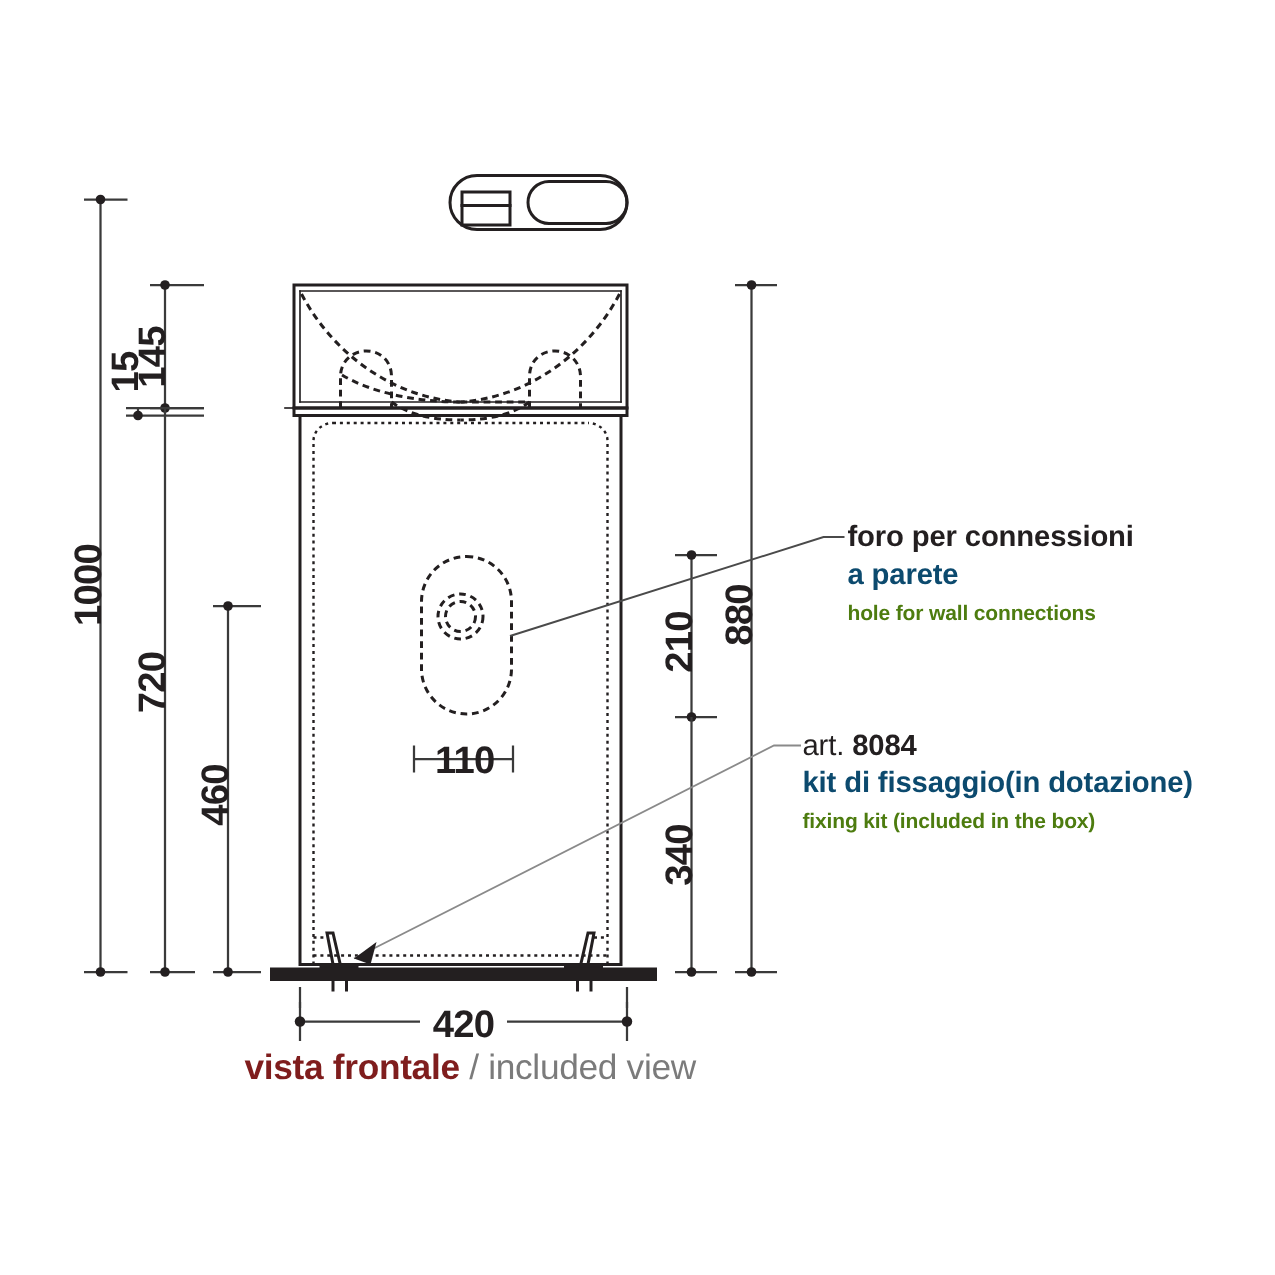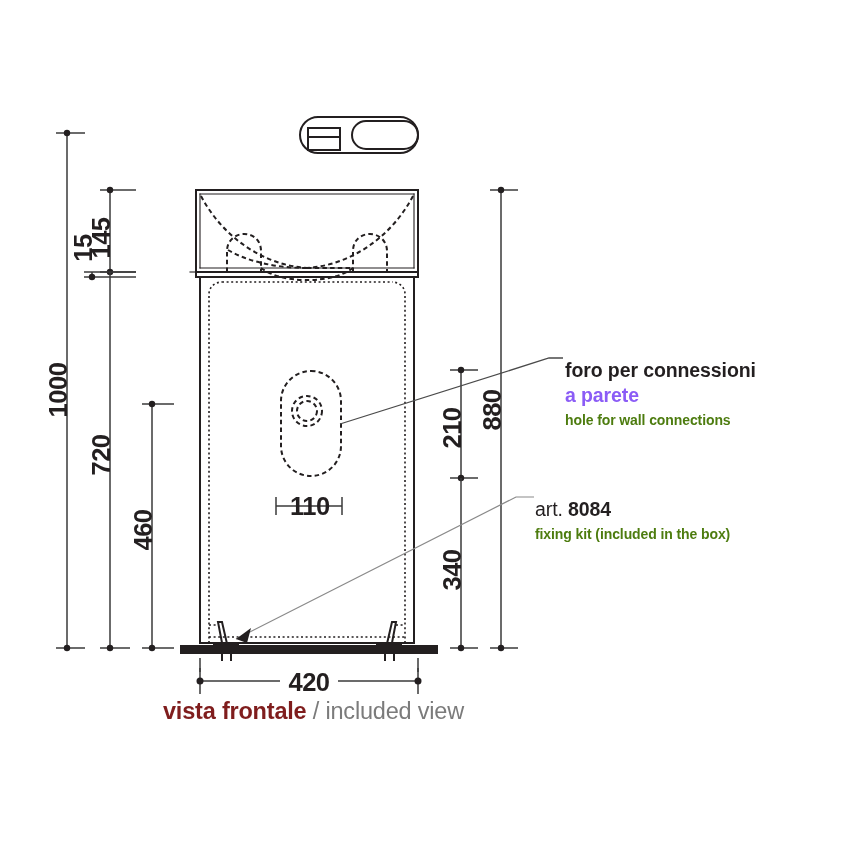--- a/index.html
+++ b/index.html
@@ -4,23 +4,23 @@
 <style>
   html,body{margin:0;padding:0;}
   body{
     width:850px;height:850px;
     background:#ffffff;
     font-family:"Liberation Sans", sans-serif;
     overflow:hidden;
   }
   #sheet{position:relative;width:850px;height:850px;}
   #drawing{position:absolute;left:0;top:0;width:850px;height:850px;}
-  .ann{position:absolute;margin-top:12px;}
+  .ann{position:absolute;}
   .ann .l1{font-size:19.5px;font-weight:bold;color:#231f20;line-height:25px;letter-spacing:-0.1px;white-space:nowrap;}
-  .ann .l2{font-size:19.5px;font-weight:bold;color:#8b5cf6;line-height:25px;letter-spacing:-0.1px;white-space:nowrap;}
+  .ann .l2{font-size:19.5px;font-weight:bold;color:#0c4a6e;line-height:25px;letter-spacing:-0.1px;white-space:nowrap;}
   .ann .l3{font-size:14px;font-weight:bold;color:#4d7c0f;line-height:25px;letter-spacing:-0.1px;white-space:nowrap;}
   .ann .reg{font-weight:normal;}
   #caption{position:absolute;left:163px;top:698px;white-space:nowrap;}
   #caption .it{font-size:23.5px;font-weight:bold;color:#7f1d1d;letter-spacing:-0.2px;}
   #caption .en{font-size:23.5px;font-weight:normal;color:#7b7b7b;letter-spacing:-0.2px;}
 </style>
 </head>
 <body>
 
 <div id="sheet">
@@ -208,20 +208,21 @@
   </svg>
 
   <div class="ann" style="left:565px;top:346px;">
     <div class="l1">foro per connessioni</div>
     <div class="l2">a parete</div>
     <div class="l3">hole for wall connections</div>
   </div>
 
   <div class="ann" style="left:535px;top:485px;">
     <div class="l1"><span class="reg">art. </span><span>8084</span></div>
+    <div class="l2">kit di fissaggio(in dotazione)</div>
     <div class="l3">fixing kit (included in the box)</div>
   </div>
 
   <div id="caption">
     <span class="it">vista frontale</span><span class="en"> / </span><span class="en">included view</span>
   </div>
 
 </div>
 
 </body></html>

